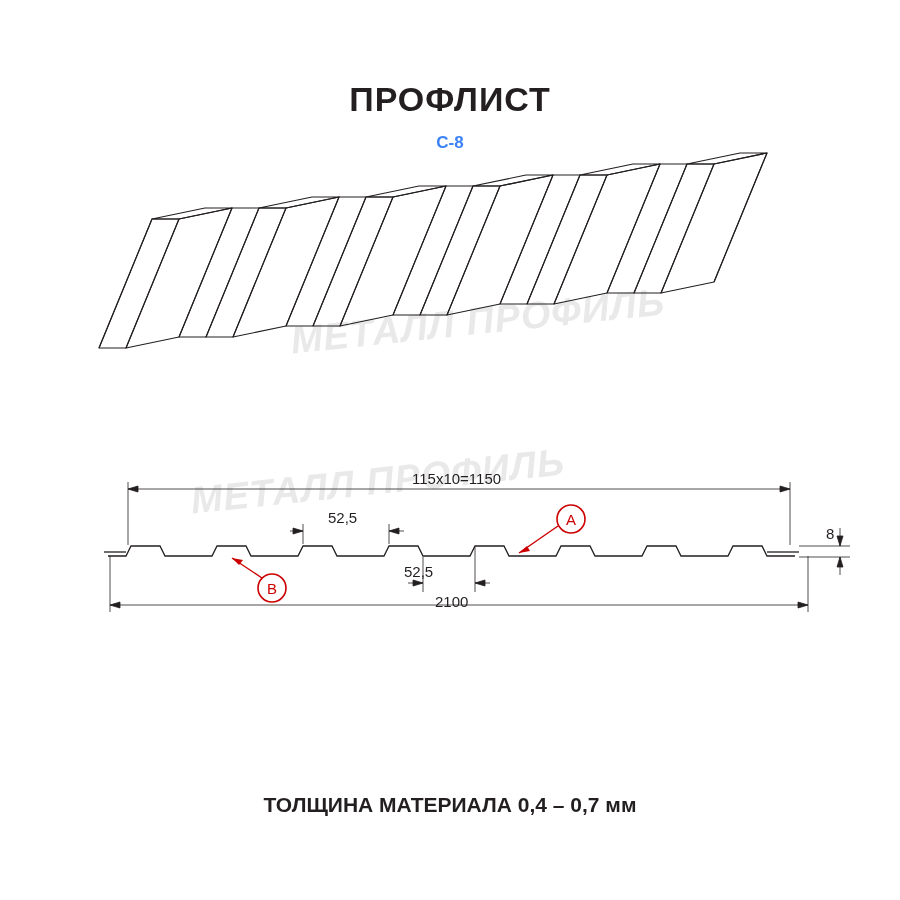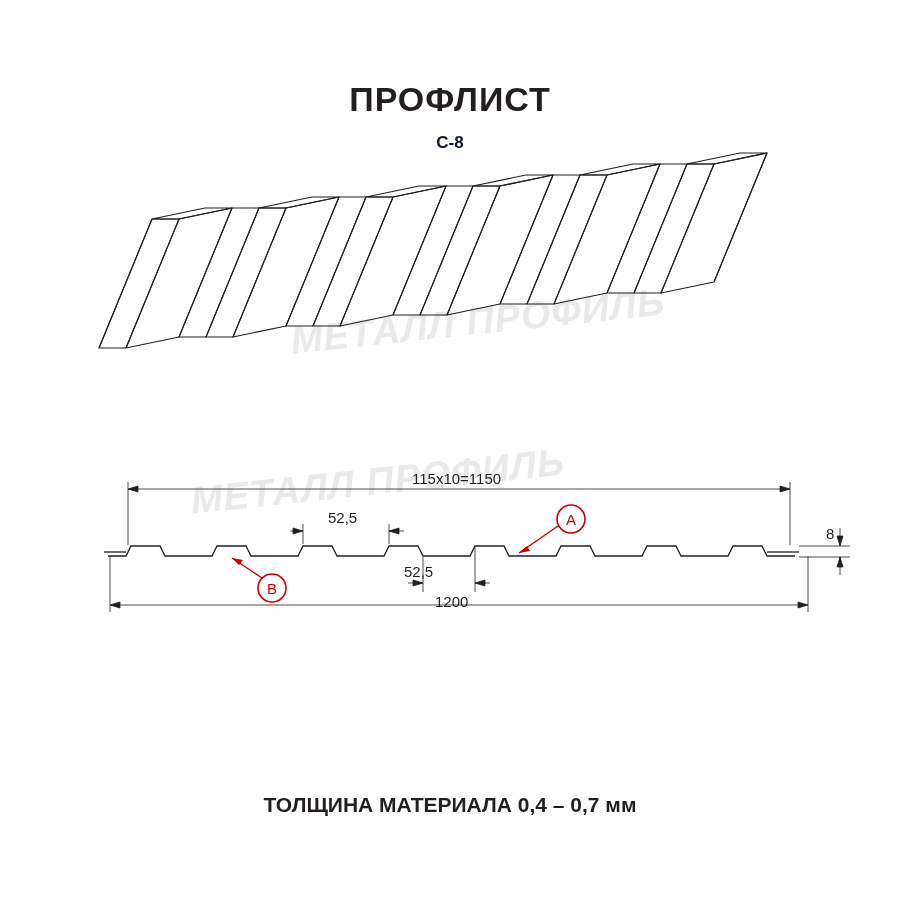--- a/index.html
+++ b/index.html
@@ -32,21 +32,21 @@
     color: #231f20;
   }
   .subtitle {
     position: absolute;
     top: 133px;
     left: 0;
     width: 900px;
     text-align: center;
     font-size: 17px;
     font-weight: bold;
-    color: #0f172a;
+    color: #3b82f6;
   }
   .footer-note {
     position: absolute;
     top: 793px;
     left: 0;
     width: 900px;
     text-align: center;
     font-size: 21px;
     font-weight: bold;
     color: #231f20;
@@ -210,17 +210,17 @@
   </svg>
 
   <div class="dimtext" style="top:470px; left:412px;">115х10=1150</div>
 
   <div class="dimtext" style="top:509px; left:328px;">52,5</div>
 
   <div class="dimtext" style="top:563px; left:404px;">52,5</div>
 
   <div class="dimtext" style="top:525px; left:826px;">8</div>
 
-  <div class="dimtext" style="top:593px; left:435px;">1200</div>
+  <div class="dimtext" style="top:593px; left:435px;">2100</div>
 
   <div class="footer-note">ТОЛЩИНА МАТЕРИАЛА 0,4 – 0,7 мм</div>
 
 </div>
 
 </body></html>

